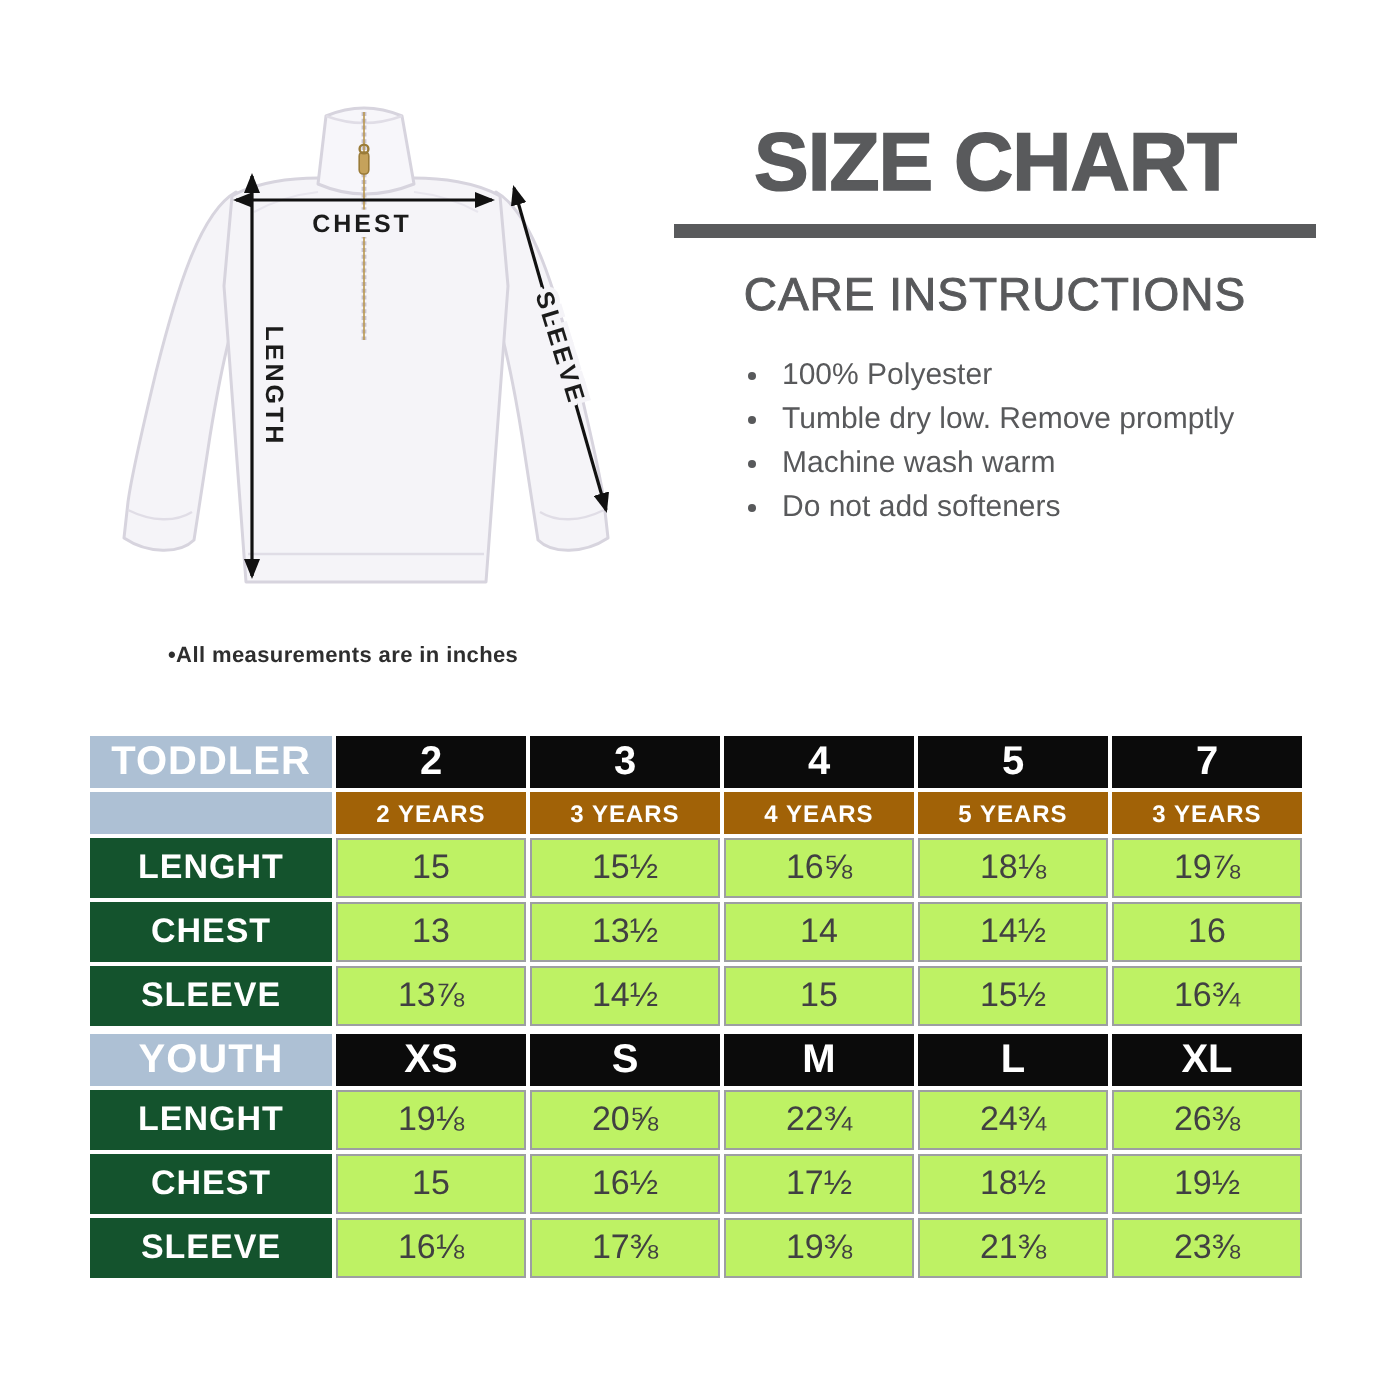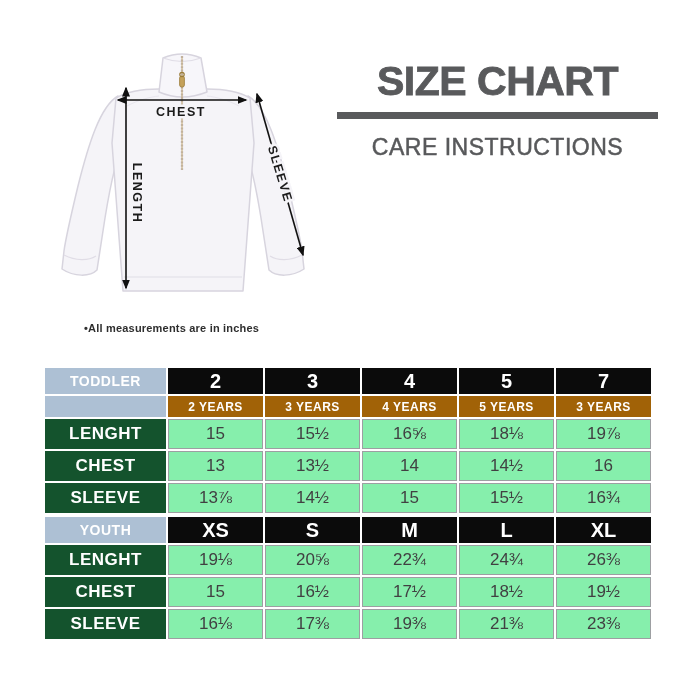--- a/index.html
+++ b/index.html
@@ -20,25 +20,25 @@
                 letter-spacing:.5px;-webkit-text-stroke:.5px #58595b;}
   .care-list{margin:16px 0 0 0;padding:0 0 0 52px;text-align:left;list-style:disc;
              color:#58595b;font-size:15px;line-height:22px;}
   .care-list li{padding-left:2px;}
 
   
   table.size-table{position:absolute;left:43px;border-collapse:separate;border-spacing:2px;}
   #toddler-table{top:366px;}
   #youth-table{top:515px;}
   .size-table td{text-align:center;vertical-align:middle;padding:0;}
-  .c-group{background:#adc0d4;color:#fff;font-weight:700;font-size:14px;letter-spacing:.5px;}
+  .c-group{background:#adc0d4;color:#fff;font-weight:700;font-size:20px;letter-spacing:.5px;}
   .c-size {background:#0b0b0b;color:#fff;font-weight:700;font-size:20px;}
   .c-years{background:#a16207;color:#fff;font-weight:700;font-size:12px;letter-spacing:.5px;}
   .c-label{background:#14532d;color:#fff;font-weight:700;font-size:17px;letter-spacing:.5px;}
-  .c-val  {background:#86efac;border:1px solid #9d9fa2;color:#414042;font-size:17px;}
+  .c-val  {background:#bef264;border:1px solid #9d9fa2;color:#414042;font-size:17px;}
   .r-size td{height:26px;}
   .r-years td{height:21px;}
   .r-data td{height:28px;}
   col.c0{width:121px;} col.cn{width:95px;}
 
   
   .svg-meas-label{font-family:"Liberation Sans",sans-serif;font-size:12.5px;font-weight:bold;
                   fill:#1b1b1b;letter-spacing:1.5px;}
 </style>
 </head>
@@ -86,20 +86,26 @@
   </svg>
 
   <div class="meas-note">•All measurements are in inches</div>
 
   <div class="right-col">
     <div class="main-title">
       <div>SIZE CHART</div>
     </div>
     <div class="divider-bar"></div>
     <div class="care-heading">CARE INSTRUCTIONS</div>
+    <ul class="care-list">
+      <li>100% Polyester</li>
+      <li>Tumble dry low. Remove promptly</li>
+      <li>Machine wash warm</li>
+      <li>Do not add softeners</li>
+    </ul>
   </div>
 
   <table class="size-table" id="toddler-table">
     <colgroup>
         <col class="c0">
         <col class="cn">
         <col class="cn">
         <col class="cn">
         <col class="cn">
         <col class="cn">

